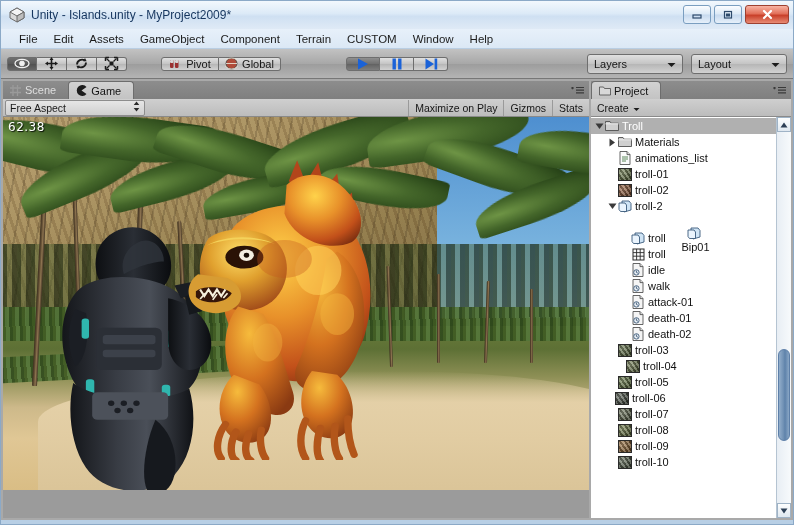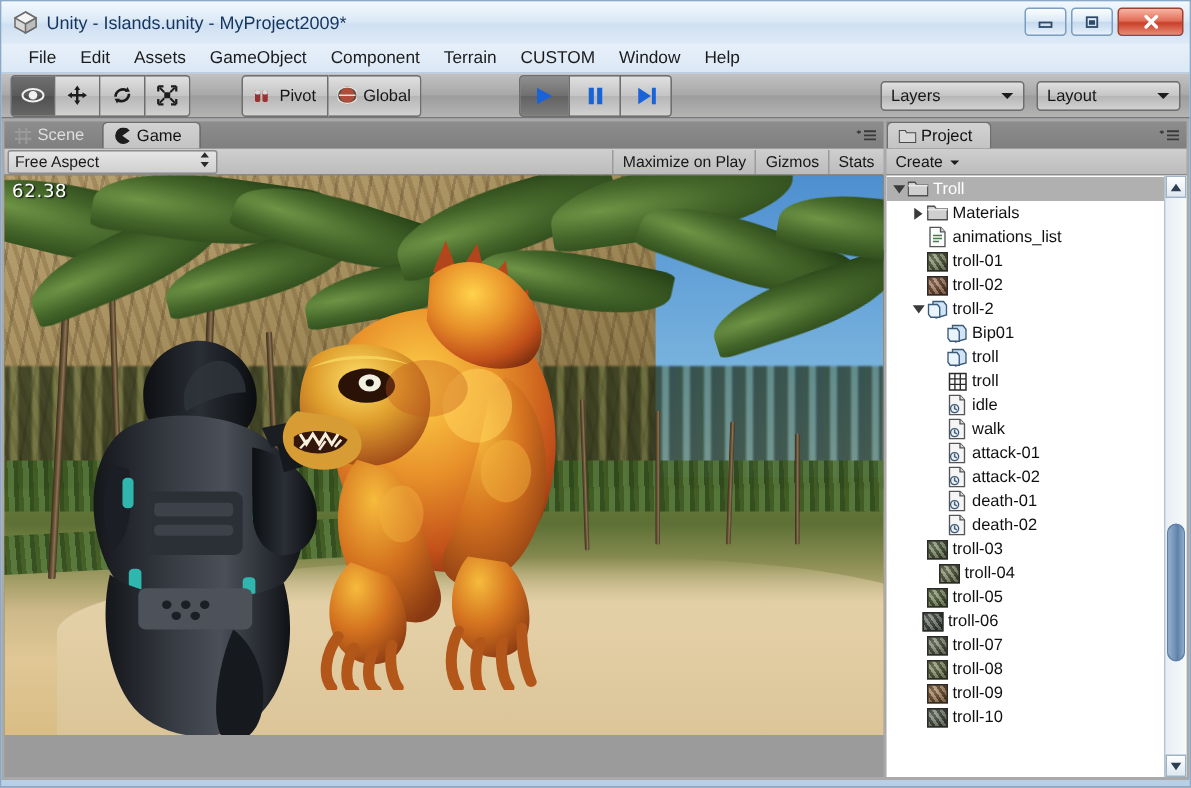--- a/index.html
+++ b/index.html
@@ -43,21 +43,21 @@
   }
   .menu-item { font-size: 11.5px; color: #1b1b1b; padding: 2px 8px; white-space: nowrap; }
   
   .toolbar {
     height: 30px; flex: 0 0 30px; display: flex; align-items: center;
     background: linear-gradient(180deg,#c2c2c2 0%,#a8a8a8 50%,#9c9c9c 51%,#b4b4b4 100%);
     border-bottom: 1px solid #777; padding: 0 6px; gap: 10px; position: relative;
   }
   .btn-group { display: flex; }
   .tbtn {
-    height: 28px; min-width: 30px; padding: 0 6px;
+    height: 14px; min-width: 30px; padding: 0 6px;
     border: 1px solid #6e6e6e; border-left-width: 0;
     background: linear-gradient(180deg,#e0e0e0 0%,#c4c4c4 50%,#b6b6b6 51%,#d2d2d2 100%);
     display: flex; align-items: center; justify-content: center;
     font-size: 11px; color: #161616;
   }
   .btn-group .tbtn:first-child { border-left-width: 1px; border-radius: 3px 0 0 3px; }
   .btn-group .tbtn:last-child { border-radius: 0 3px 3px 0; }
   .tbtn.active {
     background: linear-gradient(180deg,#6f6f6f 0%,#5a5a5a 50%,#505050 51%,#666 100%);
   }
@@ -610,21 +610,21 @@
                 </svg>
               </span>
               <span class="ricon">
                 <svg width="14" height="13" viewBox="0 0 14 13">
                   <polygon points="4,1 11,1 13,3.5 13,10 6,12 4,9.5" fill="#cfe4f5" stroke="#3a5a7a" stroke-width=".9"></polygon>
                   <polygon points="1,3 7,3 8.5,5 8.5,11.5 2.5,11.5 1,9.5" fill="#eaf4fd" stroke="#3a5a7a" stroke-width=".9"></polygon>
                 </svg>
               </span>
               <span class="rlabel">troll-2</span>
             </div>
-            <div class="row" style="padding-left: 28px;">
+            <div class="row" style="padding-left: 28px; flex-direction: column;">
               <span class="arrow"></span>
               <span class="ricon">
                 <svg width="14" height="13" viewBox="0 0 14 13">
                   <polygon points="4,1 11,1 13,3.5 13,10 6,12 4,9.5" fill="#cfe4f5" stroke="#3a5a7a" stroke-width=".9"></polygon>
                   <polygon points="1,3 7,3 8.5,5 8.5,11.5 2.5,11.5 1,9.5" fill="#eaf4fd" stroke="#3a5a7a" stroke-width=".9"></polygon>
                 </svg>
               </span>
               <span class="rlabel">Bip01</span>
             </div>
             <div class="row" style="padding-left: 28px;">
@@ -675,32 +675,20 @@
               <span class="arrow"></span>
               <span class="ricon">
                 <svg width="12" height="14" viewBox="0 0 12 14">
                   <path d="M1 0.5 H8 L11 3.6 V13.5 H1 Z" fill="#f5f5f5" stroke="#555" stroke-width=".9"></path>
                   <path d="M8 0.5 V3.6 H11" fill="#dcdcdc" stroke="#555" stroke-width=".9"></path>
                   <circle cx="4.4" cy="9.4" r="2.7" fill="#e9eef4" stroke="#3c5a78" stroke-width=".9"></circle>
                   <path d="M4.4 7.5 V9.4 L5.9 10.2" stroke="#3c5a78" stroke-width=".9" fill="none"></path>
                 </svg>
               </span>
               <span class="rlabel">attack-01</span>
-            </div>
-            <div class="row" style="padding-left: 28px;">
-              <span class="arrow"></span>
-              <span class="ricon">
-                <svg width="12" height="14" viewBox="0 0 12 14">
-                  <path d="M1 0.5 H8 L11 3.6 V13.5 H1 Z" fill="#f5f5f5" stroke="#555" stroke-width=".9"></path>
-                  <path d="M8 0.5 V3.6 H11" fill="#dcdcdc" stroke="#555" stroke-width=".9"></path>
-                  <circle cx="4.4" cy="9.4" r="2.7" fill="#e9eef4" stroke="#3c5a78" stroke-width=".9"></circle>
-                  <path d="M4.4 7.5 V9.4 L5.9 10.2" stroke="#3c5a78" stroke-width=".9" fill="none"></path>
-                </svg>
-              </span>
-              <span class="rlabel">attack-02</span>
             </div>
             <div class="row" style="padding-left: 28px;">
               <span class="arrow"></span>
               <span class="ricon">
                 <svg width="12" height="14" viewBox="0 0 12 14">
                   <path d="M1 0.5 H8 L11 3.6 V13.5 H1 Z" fill="#f5f5f5" stroke="#555" stroke-width=".9"></path>
                   <path d="M8 0.5 V3.6 H11" fill="#dcdcdc" stroke="#555" stroke-width=".9"></path>
                   <circle cx="4.4" cy="9.4" r="2.7" fill="#e9eef4" stroke="#3c5a78" stroke-width=".9"></circle>
                   <path d="M4.4 7.5 V9.4 L5.9 10.2" stroke="#3c5a78" stroke-width=".9" fill="none"></path>
                 </svg>

